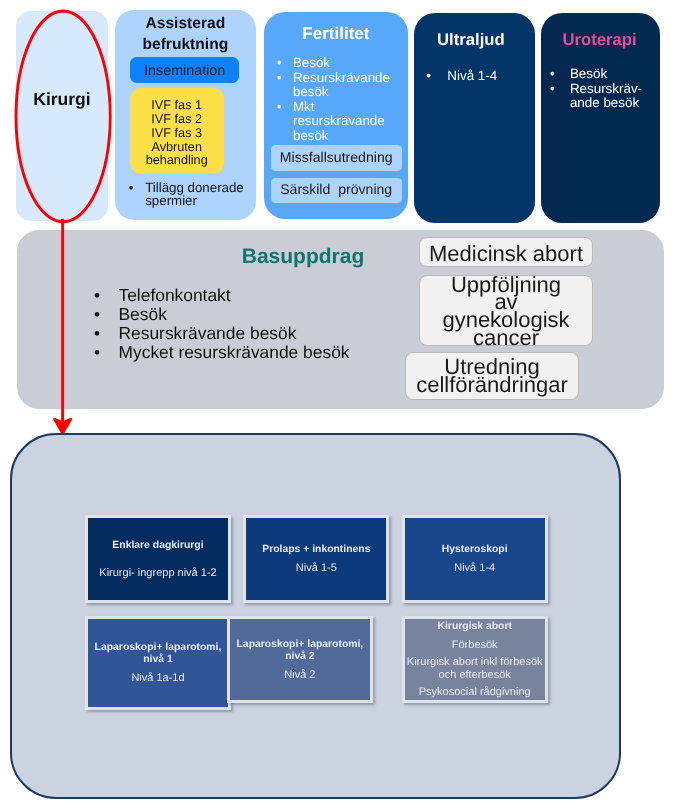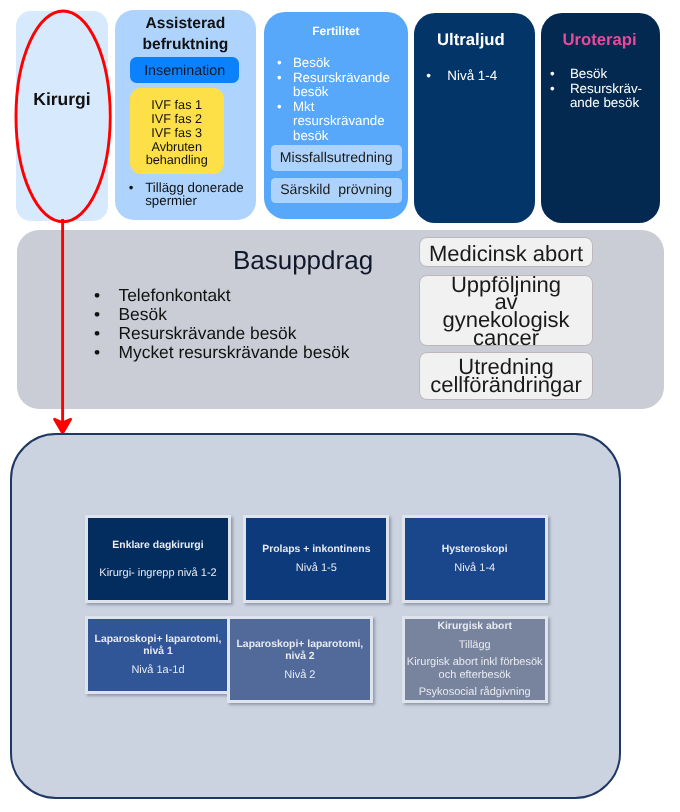--- a/index.html
+++ b/index.html
@@ -11,21 +11,21 @@
   .topcard{position:absolute;box-sizing:border-box;border-radius:16px;}
   .c-kirurgi{left:16px;top:10.5px;width:92px;height:210px;background:#D6E9FD;border-radius:15px;}
   .c-assist {left:114.7px;top:10px;width:141.3px;height:209.7px;background:#AED4FE;border-radius:19px;}
   .c-fert   {left:264px;top:12.1px;width:143.8px;height:206.8px;background:#57A8FA;border-radius:21px;}
   .c-ultra  {left:414.3px;top:12.8px;width:121.2px;height:210.1px;background:#033569;border-radius:21px;text-decoration:underline;}
   .c-uro    {left:540.9px;top:12.8px;width:119.2px;height:210.1px;background:#042950;border-radius:21px;}
 
   .ttl{position:absolute;left:0;width:100%;text-align:center;font-weight:bold;color:#111;}
   .ttl-kirurgi{top:78px;font-size:17.5px;}
   .ttl-assist{top:3px;font-size:15.6px;line-height:21px;}
-  .ttl-fert{top:12px;font-size:12px;color:#ffffff;}
+  .ttl-fert{top:12px;font-size:17px;color:#ffffff;}
   .ttl-ultra{top:17px;left:-4px;font-size:16.7px;color:#ffffff;}
   .ttl-uro{top:17px;left:-1px;font-size:16.7px;color:#ec4899;}
 
   .pill{position:absolute;box-sizing:border-box;border-radius:9px;display:flex;align-items:center;
         justify-content:center;text-align:center;}
   .pill-ins{left:15.4px;top:46.9px;width:109.2px;height:25.7px;background:#0B82FC;font-size:14.3px;color:#0f172a;border-radius:6.5px;padding-top:3px;}
   .pill-ivf{left:15px;top:78.2px;width:94px;height:85.9px;background:#fde047;font-size:12.7px;color:#111;
             line-height:13.75px;border-radius:11px;padding-top:5px;}
   .pill-mis{left:6.6px;top:133.3px;width:131.2px;height:25.5px;background:#ADD3FC;font-size:14.1px;color:#1A1A1A;border-radius:4.5px;padding-bottom:2px;}
   .pill-sar{left:6.6px;top:165.6px;width:131.2px;height:25.5px;background:#ADD3FC;font-size:14.1px;color:#1A1A1A;border-radius:4.5px;padding-bottom:2px;white-space:pre;}
@@ -40,48 +40,48 @@
   .bl-assist .btxt{margin-left:16.5px;}
   .bl-fert{left:13px;top:44px;width:130px;font-size:13.3px;line-height:14.6px;color:#ffffff;}
   .bl-fert .btxt{margin-left:16px;}
   .bl-ultra{left:12px;top:55px;width:108px;font-size:13.4px;line-height:16px;color:#ffffff;}
   .bl-ultra .btxt{margin-left:21px;}
   .bl-uro{left:9px;top:54px;width:108px;font-size:13.4px;line-height:14.8px;color:#ffffff;}
   .bl-uro .btxt{margin-left:20px;white-space:pre-line;}
 
   
   .gray-panel{position:absolute;left:17px;top:230px;width:647px;height:179px;background:#CACDD6;border-radius:22px;}
-  .bas-title{position:absolute;left:70px;top:244.5px;width:466px;text-align:center;font-weight:normal;font-size:26px;color:#0f172a;}
+  .bas-title{position:absolute;left:70px;top:244.5px;width:466px;text-align:center;font-weight:bold;font-size:21px;color:#0f766e;}
   .bl-bas{position:absolute;left:94px;top:285.5px;width:320px;font-size:17.4px;line-height:19.2px;color:#111;}
   .bl-bas .btxt{margin-left:24.5px;}
 
   .lcard{position:absolute;box-sizing:border-box;background:#F1F1F1;border:1px solid #BDB7BC;border-radius:8px;
          display:flex;align-items:center;justify-content:center;text-align:center;font-size:22px;color:#1A1A1A;line-height:17.8px;}
   .lc1{left:419px;top:236.5px;width:174px;height:30.7px;padding-top:4px;}
   .lc2{left:419px;top:275.3px;width:174px;height:70.6px;padding:1px 28px 0;}
-  .lc3{left:419px;top:351.8px;width:174px;height:48.5px;padding:0 30px 1px;}
+  .lc3{left:405px;top:351.8px;width:174px;height:48.5px;padding:0 30px 1px;}
 
   
   .arrow-svg{position:absolute;left:0;top:0;width:680px;height:812px;pointer-events:none;}
 
   
   .bpanel{position:absolute;left:10.2px;top:432.6px;width:610.5px;height:366.8px;background:#CBD2E0;
           border:2px solid #1F3864;border-radius:46px;box-sizing:border-box;}
 
   .bcard{position:absolute;box-sizing:border-box;border:3.2px solid #DFE3EC;
          box-shadow:1.5px 1.5px 2.5px rgba(100,110,128,0.55);
          display:flex;flex-direction:column;align-items:center;justify-content:center;
          text-align:center;color:#E8EBF2;}
   .bcard .ct{font-weight:bold;font-size:10.4px;line-height:12.4px;}
   .bcard .cl{font-size:11px;line-height:12.4px;white-space:pre;}
   .bcard .cl+.cl,.bcard .ct+.cl{margin-top:5.3px;}
   .bc1{left:85.1px;top:515.3px;width:145.8px;height:88.2px;background:#032D5F;gap:9px;}
   .bc2{left:243.45px;top:515.3px;width:145.8px;height:88.2px;background:#0D3A7B;}
   .bc3{left:401.8px;top:515.3px;width:145.8px;height:88.2px;background:#1A478B;}
-  .bc4{left:85.1px;top:616.2px;width:145.8px;height:78px;background:#305697;}
+  .bc4{left:85.1px;top:616.2px;width:145.8px;height:94px;background:#305697;}
   .bc5{left:227px;top:616.2px;width:145.8px;height:87.3px;background:#516A99;}
   .bc6{left:401.8px;top:616.2px;width:145.8px;height:87.3px;background:#78839D;}
 
 </style>
 </head>
 <body>
 
 <div id="stage">
 
   <div class="topcard c-kirurgi">
@@ -202,19 +202,19 @@
   <div class="bcard bc4">
     <div class="ct">Laparoskopi+ laparotomi, nivå 1</div>
     <div class="cl">Nivå 1a-1d</div>
   </div>
   <div class="bcard bc5">
     <div class="ct">Laparoskopi+ laparotomi, nivå 2</div>
     <div class="cl">Nivå 2</div>
   </div>
   <div class="bcard bc6">
     <div class="ct">Kirurgisk abort</div>
-    <div class="cl">Tillägg</div>
+    <div class="cl">Förbesök</div>
     <div class="cl">Kirurgisk abort inkl förbesök
 och efterbesök</div>
     <div class="cl">Psykosocial rådgivning</div>
   </div>
 
 </div>
 
 </body></html>

